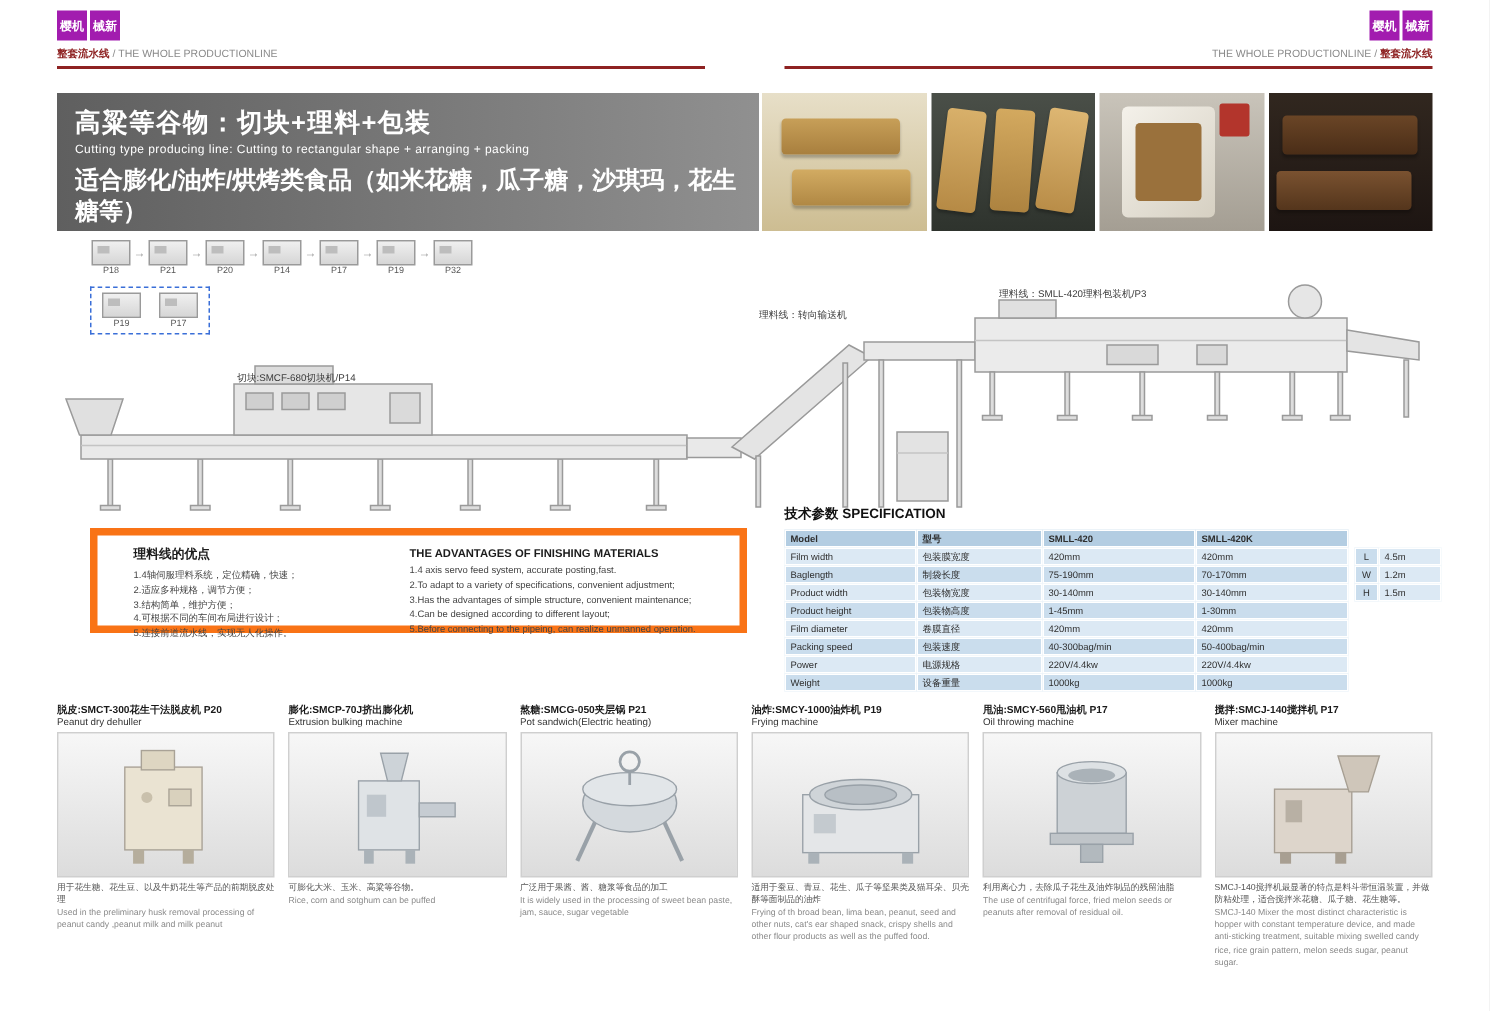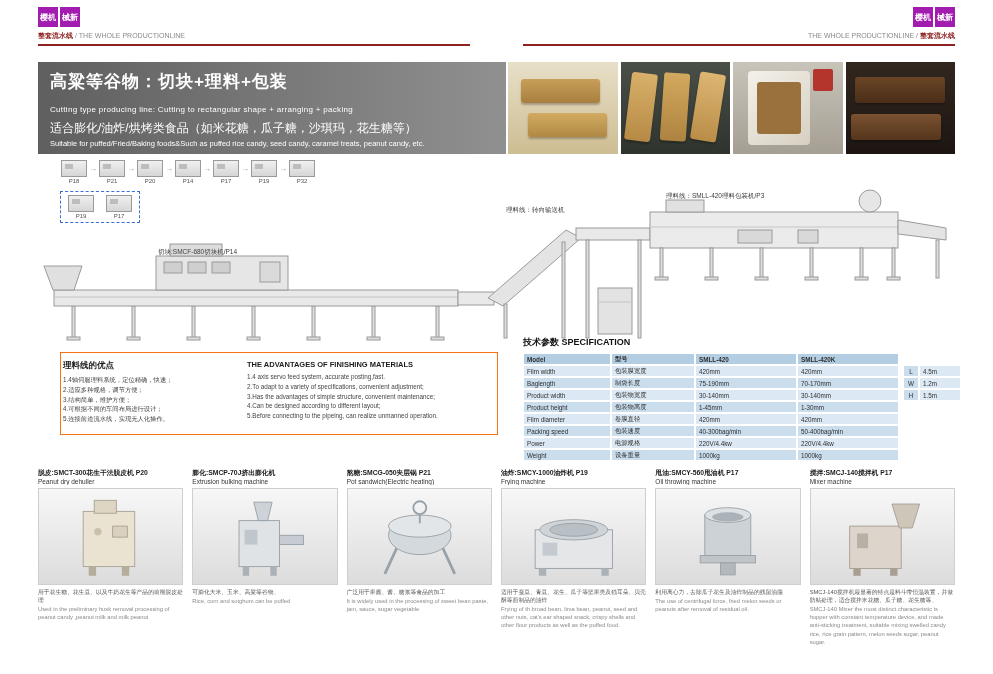--- a/index.html
+++ b/index.html
@@ -15,22 +15,22 @@
   .caption{position:absolute;top:31px;font-size:7px;color:#8a8a8a;padding-bottom:3px;
            border-bottom:2px solid #8e2222;width:432px;white-space:nowrap}
   .caption-left{left:38px;text-align:left}
   .caption-right{right:38px;text-align:right}
   .cap-cn{color:#8e2222;font-weight:bold}
 
   
   .banner{position:absolute;left:38px;top:62px;width:468px;height:92px;box-sizing:border-box;
           background:linear-gradient(90deg,#5f5f5f,#909090);color:#fff;padding:8px 12px}
   .t-cn{font-size:17px;font-weight:bold;letter-spacing:1px}
-  .t-en{font-size:8px;margin-top:12px;letter-spacing:.3px}
-  .s-cn{font-size:12px;font-weight:normal;margin-top:6px}
+  .t-en{font-size:8px;margin-top:2px;letter-spacing:.3px}
+  .s-cn{font-size:16px;font-weight:bold;margin-top:6px}
   .s-en{font-size:7.5px;margin-top:2px}
 
   .photos{position:absolute;left:508px;top:62px;width:447px;height:92px;display:flex;gap:3px}
   .photo{flex:1;position:relative;overflow:hidden}
   .photo .bar{position:absolute;border-radius:3px;box-shadow:0 2px 2px rgba(0,0,0,.25)}
   .p1{background:linear-gradient(180deg,#e7dfc8,#cdbd92)}
   .p1 .b1{left:12%;top:18%;width:72%;height:27%;background:linear-gradient(#c79f58,#a87f3e)}
   .p1 .b2{left:18%;top:55%;width:72%;height:27%;background:linear-gradient(#d2ab62,#b08844)}
   .p2{background:linear-gradient(180deg,#4a4f48,#2e332d)}
   .p2 .b1{left:7%;top:12%;width:24%;height:74%;background:linear-gradient(#d8b06a,#b68a45);transform:rotate(7deg)}
@@ -57,22 +57,22 @@
   .fa{font-size:8px;color:#999;margin:4px 1px 0}
   .fa::before{content:"→"}
   .flow-row2{margin-top:7px}
   .flow-group{border:1px dashed #3a6fd8;padding:3px 6px;display:flex;gap:10px}
   .dlabel{position:absolute;font-size:6.5px;color:#3c3c3c;z-index:2;white-space:nowrap}
   .l-cutter{left:120px;top:90px}
   .l-conv{left:468px;top:48px}
   .l-pack{left:628px;top:34px}
 
   
-  .adv{position:absolute;left:60px;top:352px;width:438px;height:83px;border:1px solid #f97316;
-       box-sizing:border-box;display:flex;gap:14px;padding:7px 2px}
+  .adv{position:absolute;left:60px;top:352px;width:438px;height:70px;border:5px solid #f97316;
+       box-sizing:border-box;display:flex;gap:14px;padding:7px 24px}
   .adv-cn{width:170px}
   .adv-en{flex:1}
   .adv-title-cn{font-size:8.5px;font-weight:bold;color:#1c1c1c;margin-bottom:3px}
   .adv-title-en{font-size:7.5px;font-weight:bold;color:#1c1c1c;margin-bottom:3px}
   .adv-item{font-size:6.3px;color:#444;line-height:1.55;white-space:nowrap}
 
   
   .spec{position:absolute;left:523px;top:336px;width:442px}
   .spec-title{font-size:9px;font-weight:bold;color:#111;margin-bottom:4px}
   .spec-body{position:relative}

